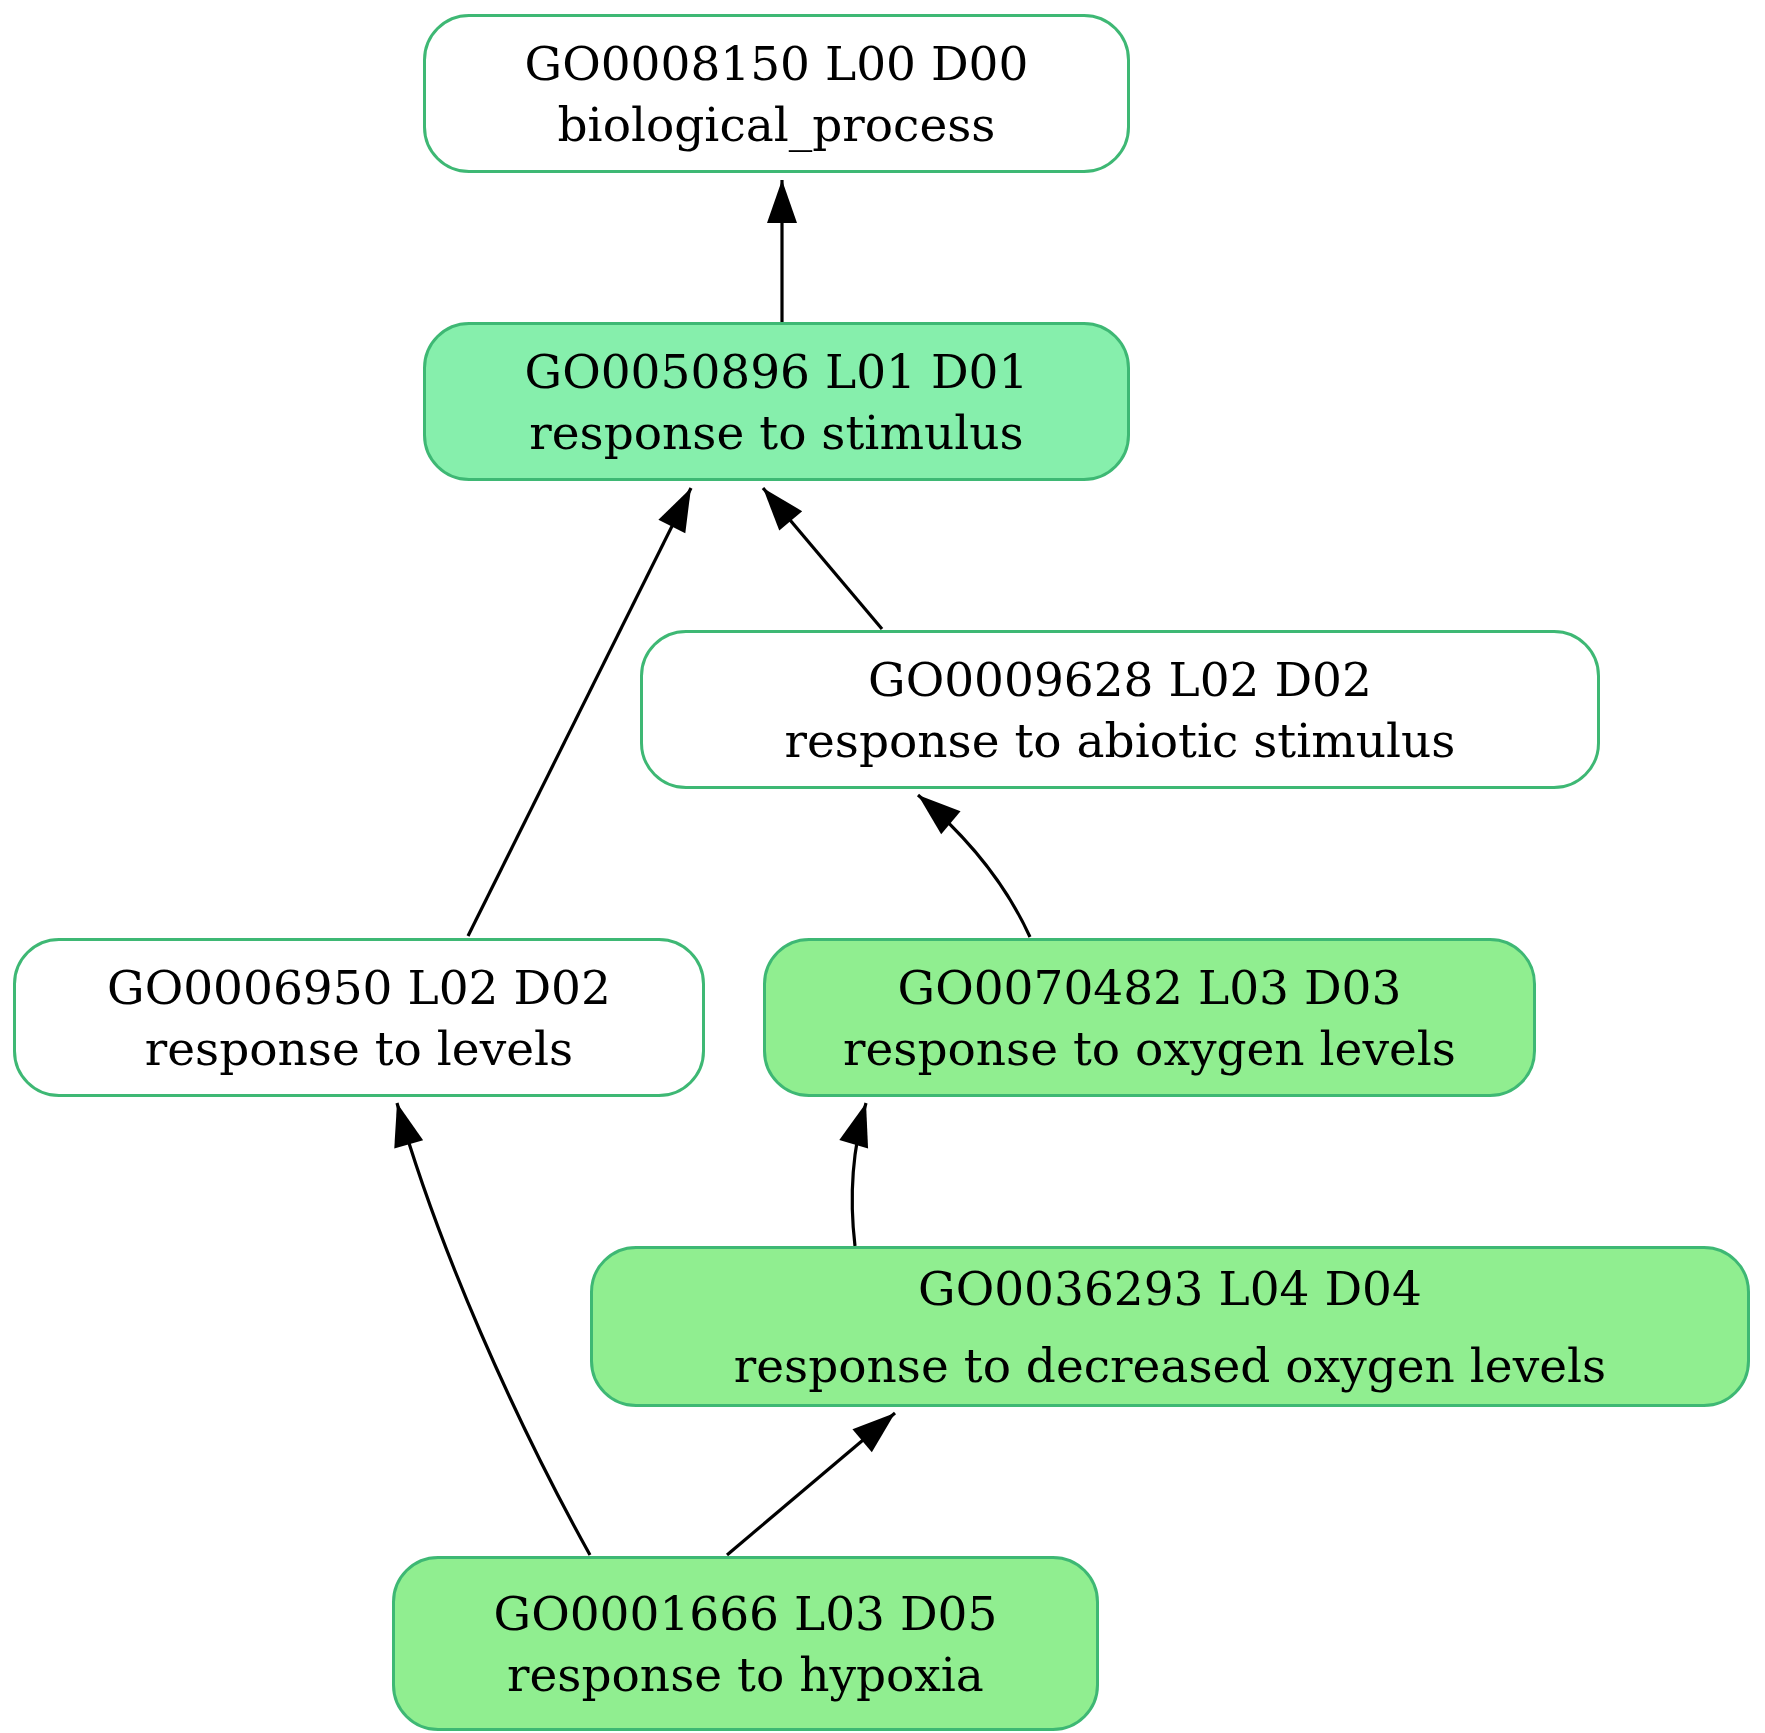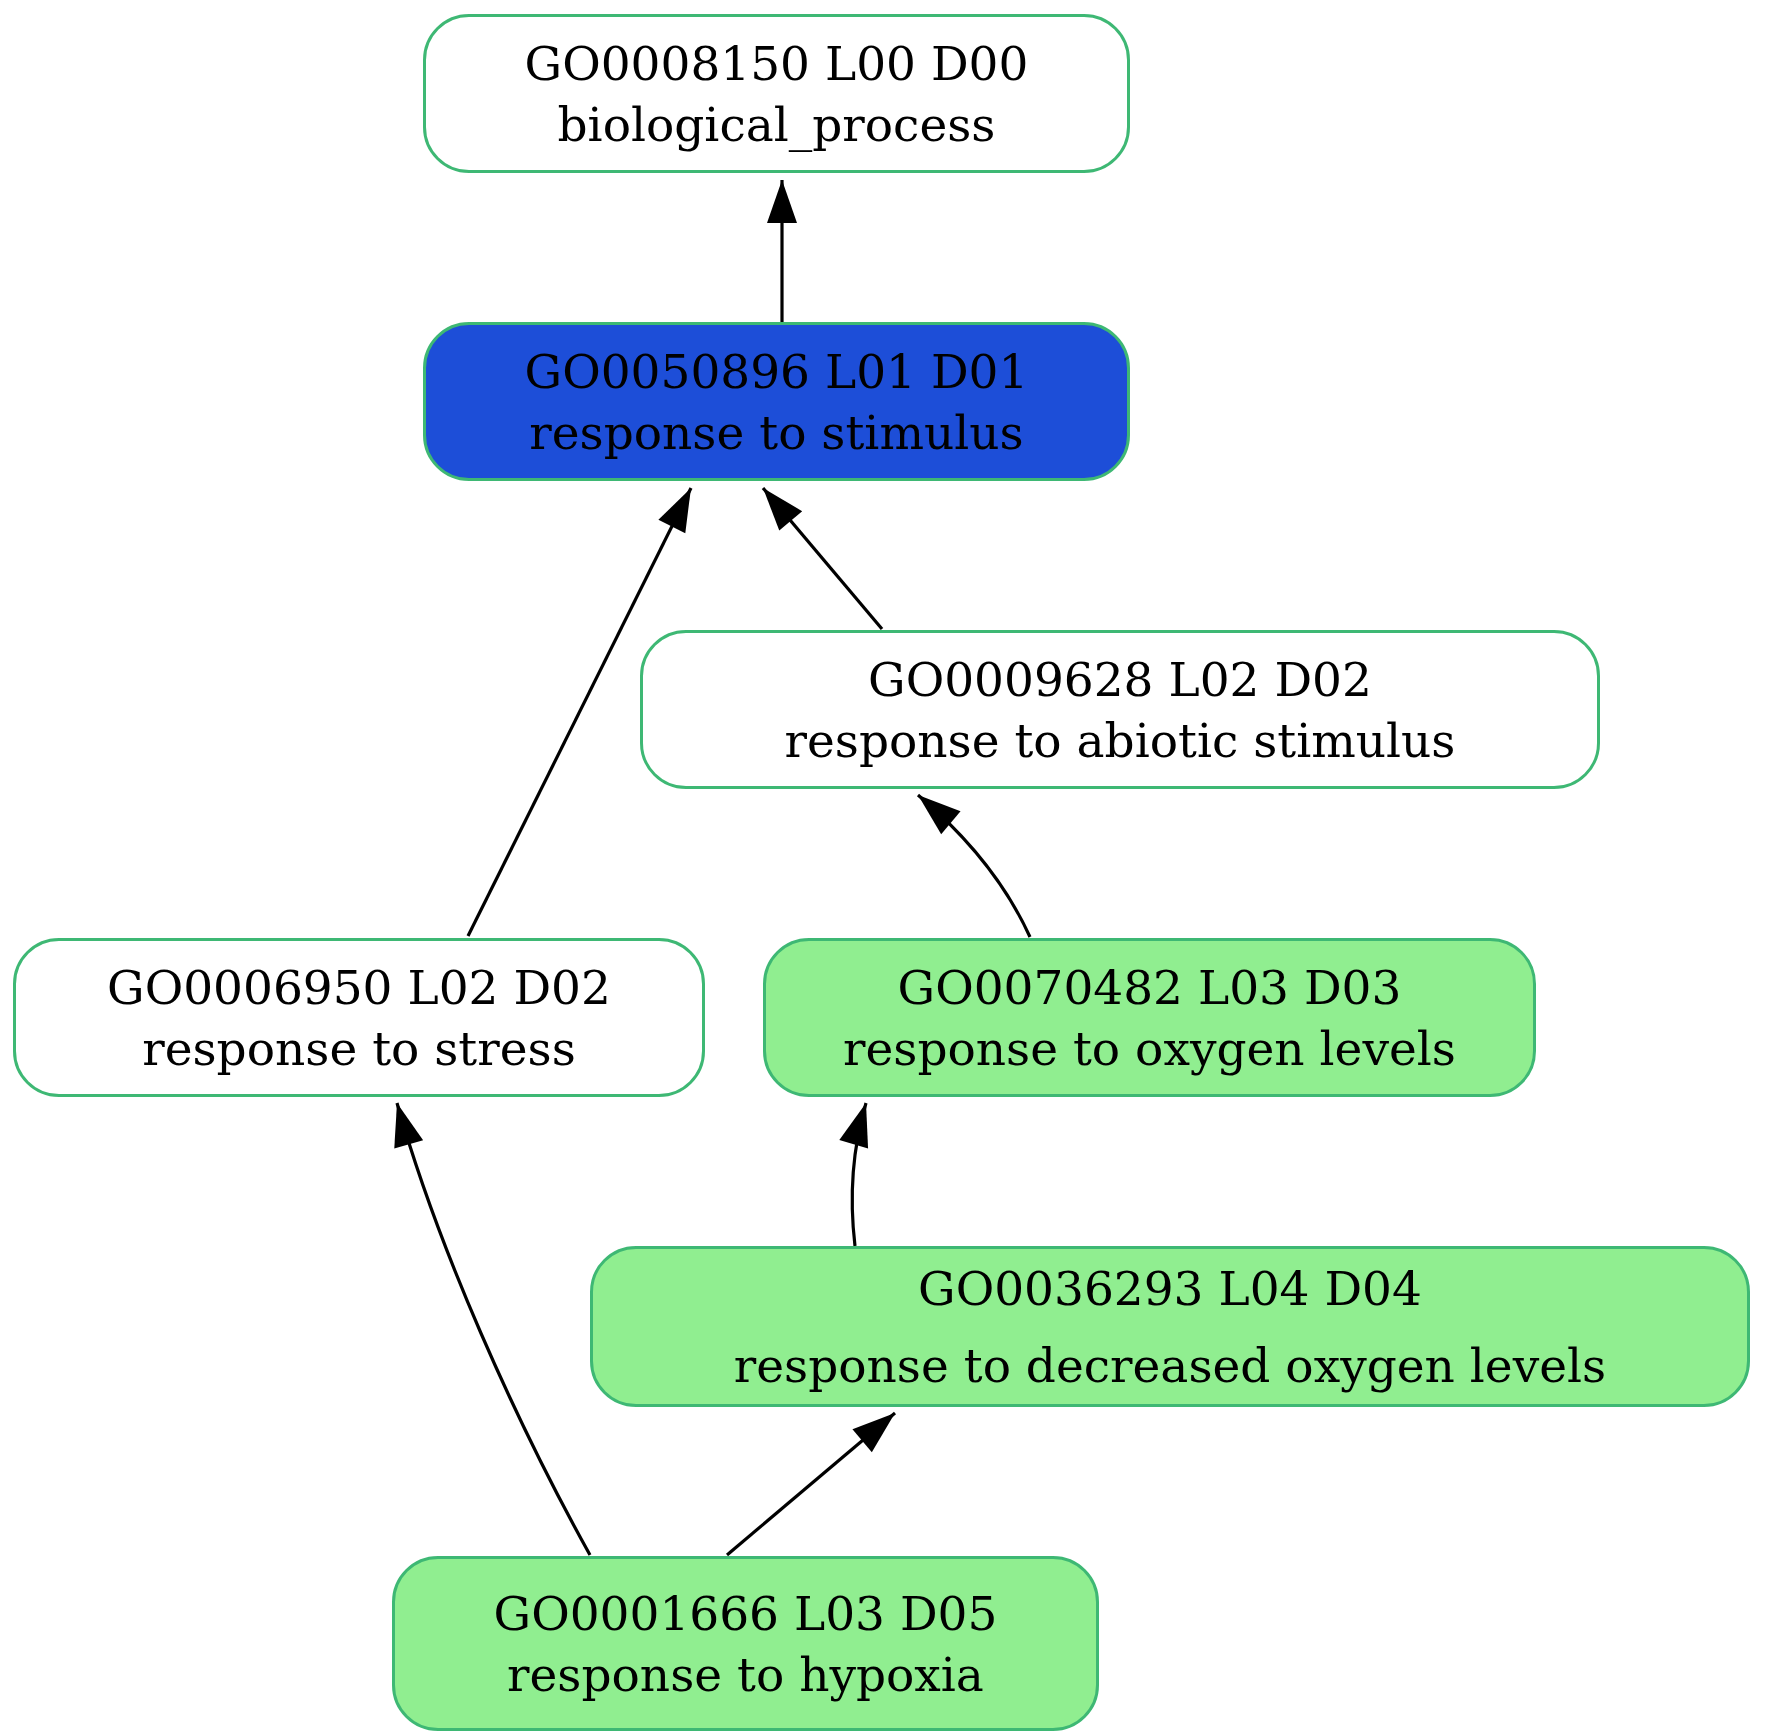--- a/index.html
+++ b/index.html
@@ -55,33 +55,33 @@
     <path class="edge" d="M 855,1246 Q 846,1170 866,1103" marker-end="url(#arrow)"></path>
     <path class="edge" d="M 590,1555 C 515,1420 438,1248 397,1103" marker-end="url(#arrow)"></path>
     <path class="edge" d="M 727,1555 Q 818,1478 895,1413" marker-end="url(#arrow)"></path>
   </svg>
 
   <div class="node n1" style="background-color: rgb(255, 255, 255);">
     <div>GO0008150 L00 D00</div>
     <div>biological_process</div>
   </div>
 
-  <div class="node n2" style="background-color: #1d4ed8;">
+  <div class="node n2" style="background-color: #86efac;">
     <div>GO0050896 L01 D01</div>
     <div>response to stimulus</div>
   </div>
 
   <div class="node n3" style="background-color: rgb(255, 255, 255);">
     <div>GO0009628 L02 D02</div>
     <div>response to abiotic stimulus</div>
   </div>
 
   <div class="node n4" style="background-color: rgb(255, 255, 255);">
     <div>GO0006950 L02 D02</div>
-    <div>response to stress</div>
+    <div>response to levels</div>
   </div>
 
   <div class="node n5" style="background-color: rgb(144, 238, 144);">
     <div>GO0070482 L03 D03</div>
     <div>response to oxygen levels</div>
   </div>
 
   <div class="node n6" style="background-color: rgb(144, 238, 144); gap: 16px;">
     <div>GO0036293 L04 D04</div>
     <div>response to decreased oxygen levels</div>

